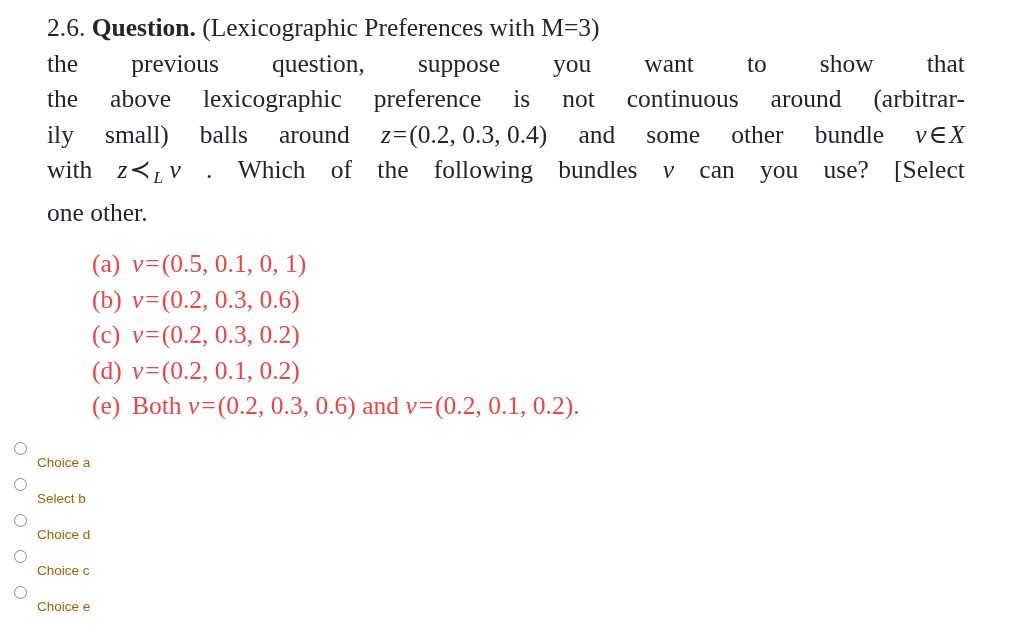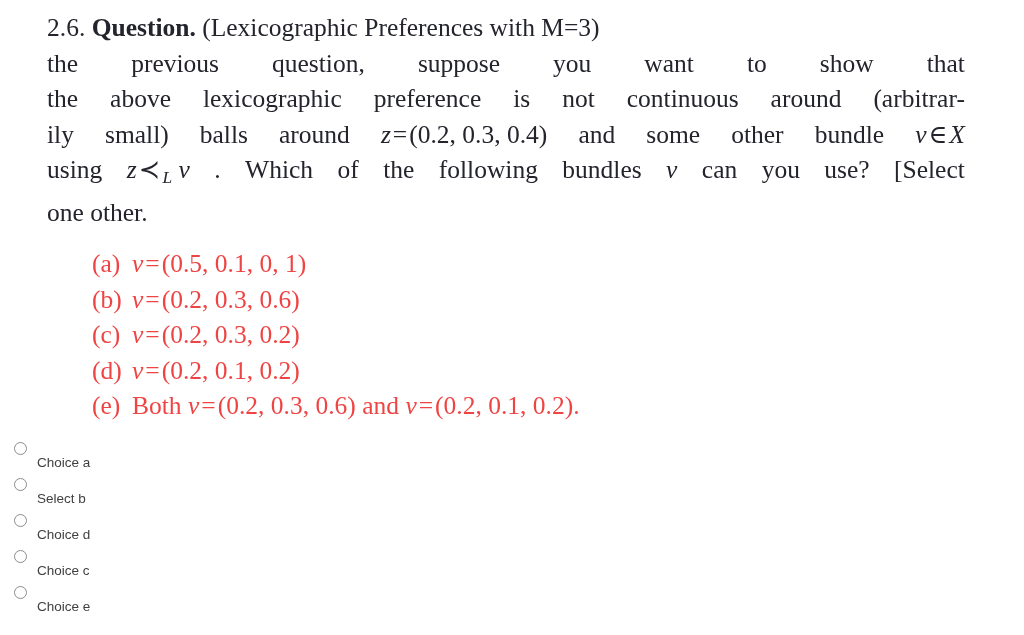--- a/index.html
+++ b/index.html
@@ -103,21 +103,21 @@
     margin-left: 14px;
     margin-right: 0;
     flex: none;
     align-self: flex-start;
     margin-top: 4px;
     box-sizing: border-box;
   }
   .choice-label {
     font-family: "Liberation Sans", sans-serif;
     font-size: 13.5px;
-    color: #404040;
+    color: #a16207;
     margin-left: 10px;
     line-height: 36px;
     align-self: flex-start;
     margin-top: 7px;
     white-space: nowrap;
   }
 </style>
 </head>
 <body>
 
@@ -162,21 +162,21 @@
       <span>around</span>
       <span><i class="mvar">z</i><span class="mrel">=</span><span>(0.2, 0.3, 0.4)</span></span>
       <span>and</span>
       <span>some</span>
       <span>other</span>
       <span>bundle</span>
       <span><i class="mvar">v</i><span class="mrel">∈</span><i class="mvar">X</i></span>
     </span>
 
     <span class="line justify">
-      <span>using</span>
+      <span>with</span>
       <span><i class="mvar">z</i><span class="mrel prec">≺</span><span class="sub">L</span> <i class="mvar">v</i></span>
       <span>.</span>
       <span>Which</span>
       <span>of</span>
       <span>the</span>
       <span>following</span>
       <span>bundles</span>
       <i class="mvar">v</i>
       <span>can</span>
       <span>you</span>

